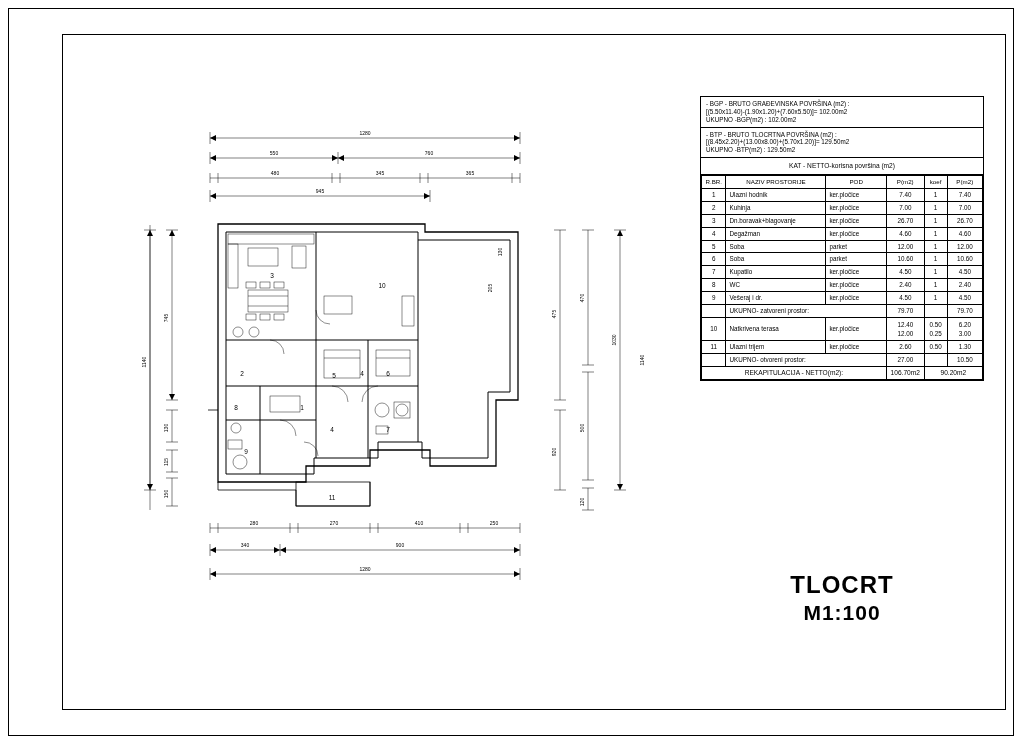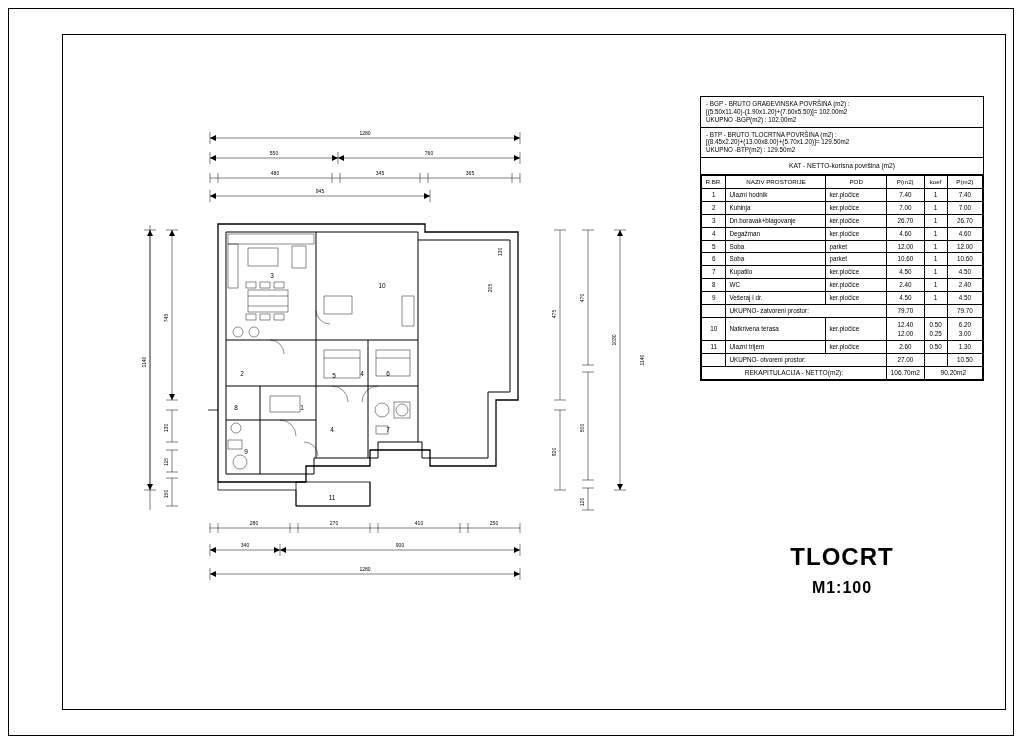--- a/index.html
+++ b/index.html
@@ -81,22 +81,22 @@
   .two-line { line-height: 1.45; }
   .recap td { height: 16px; vertical-align: middle; font-size: 6.6px; }
 
   
   .caption {
     position: absolute;
     left: 712px; top: 543px;
     width: 260px;
     text-align: center;
   }
-  .caption .l1 { font-size: 24px; font-weight: bold; letter-spacing: 1px; }
-  .caption .l2 { font-size: 16px; font-weight: bold; margin-top: 8px; letter-spacing: 1px; }
+  .caption .l1 { font-size: 24px; font-weight: bold; letter-spacing: 1px; margin-top: 28px; }
+  .caption .l2 { font-size: 21px; font-weight: bold; margin-top: 2px; letter-spacing: 1px; }
 
   
   .drawing {
     position: absolute;
     left: 120px; top: 110px;
     width: 560px; height: 500px;
   }
   svg { display:block; }
   .dimtext {
     font-family: "Liberation Sans", sans-serif;

